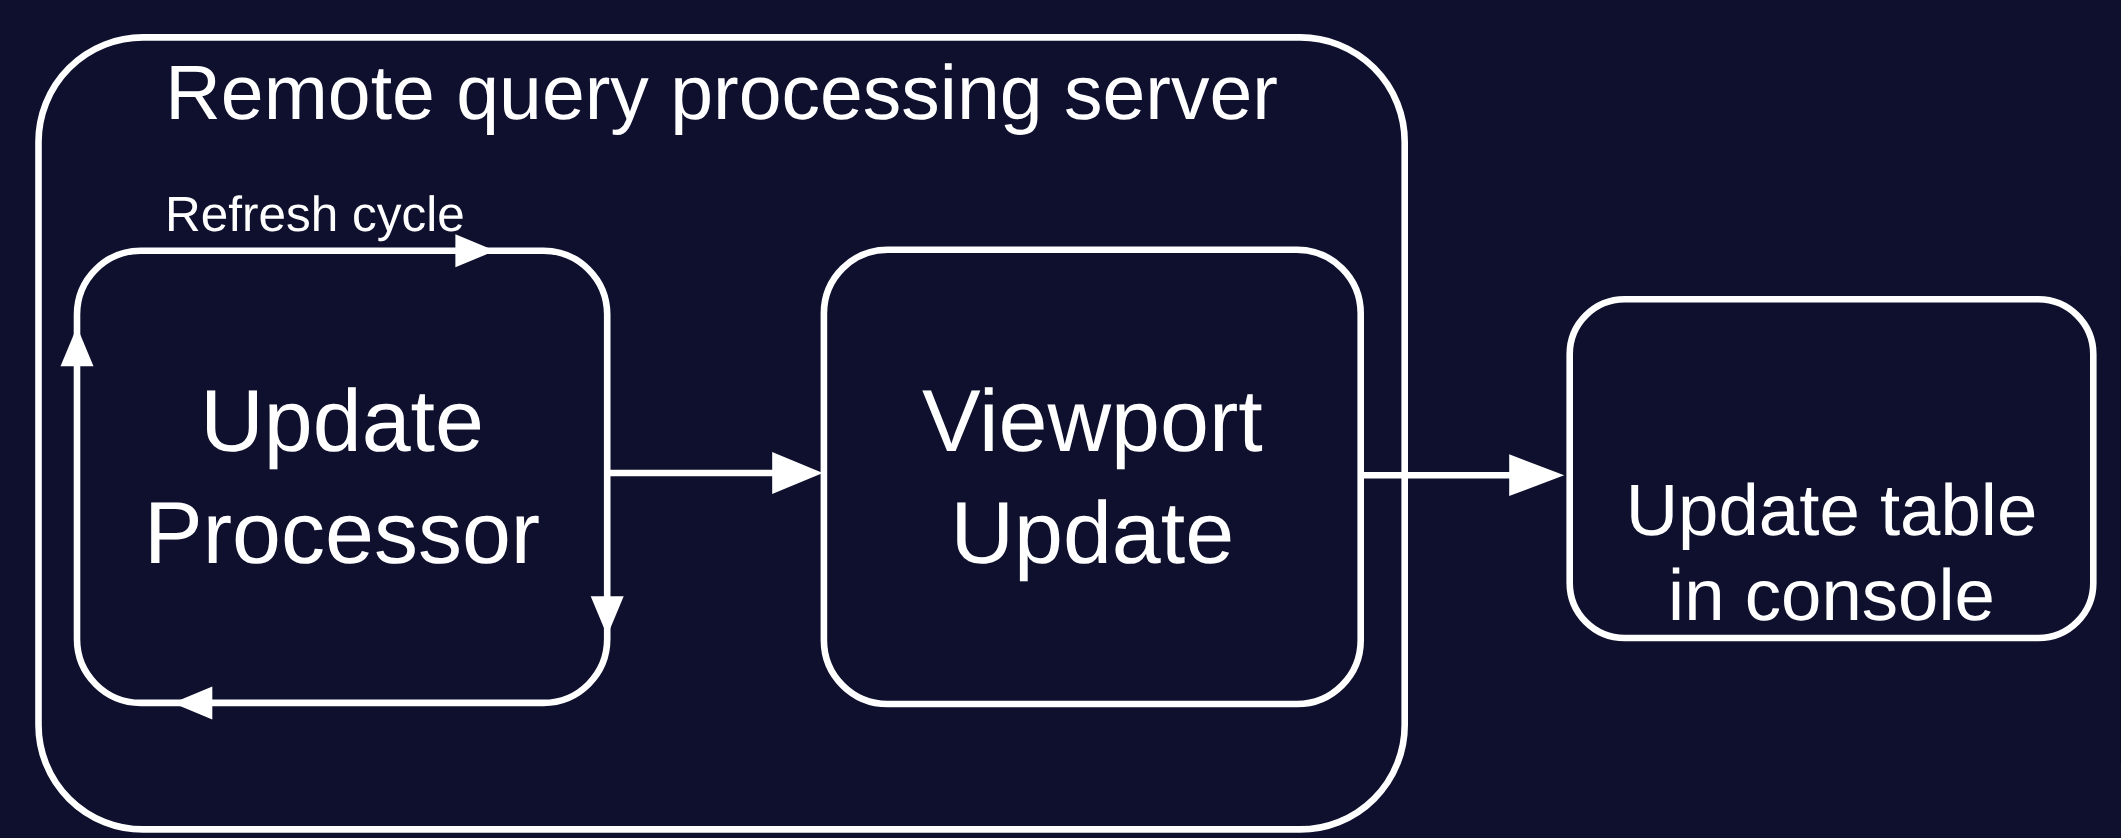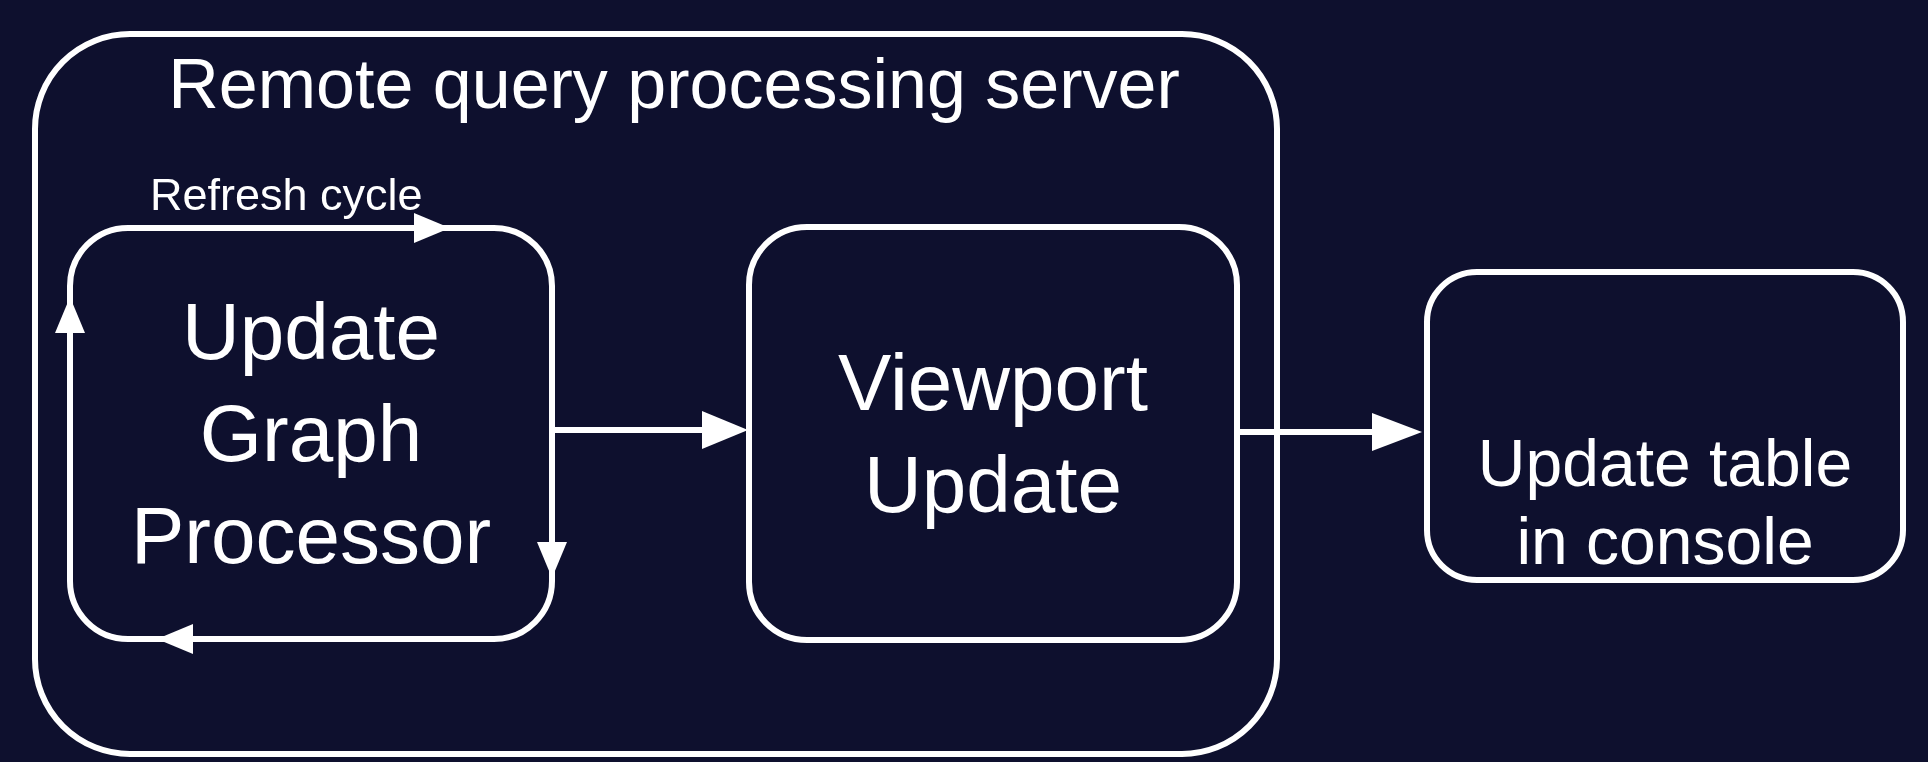--- a/index.html
+++ b/index.html
@@ -34,21 +34,21 @@
   .head {
     fill: var(--fg, #ffffff);
     stroke: none;
   }
   .label {
     position: absolute;
     color: var(--fg, #ffffff);
     white-space: nowrap;
   }
   .title {
-    left: 53px;
+    left: 35px;
     top: 48px;
     width: 1242px;
     text-align: center;
     font-size: 70px;
     line-height: 72px;
   }
   .refresh {
     left: 150px;
     top: 172px;
     font-size: 45px;
@@ -107,21 +107,20 @@
       <polygon class="head" points="1422,432 1372,413 1372,451"></polygon>
     </g>
   </svg>
 
   <div class="label title">Remote query processing server</div>
 
   <div class="label refresh">Refresh cycle</div>
 
   <div class="node-label lbl-update-graph">
     <span>Update</span>
-    <span>Graph</span>
     <span>Processor</span>
   </div>
 
   <div class="node-label lbl-viewport">
     <span>Viewport</span>
     <span>Update</span>
   </div>
 
   <div class="node-label lbl-console">
     <span>Update table</span>

